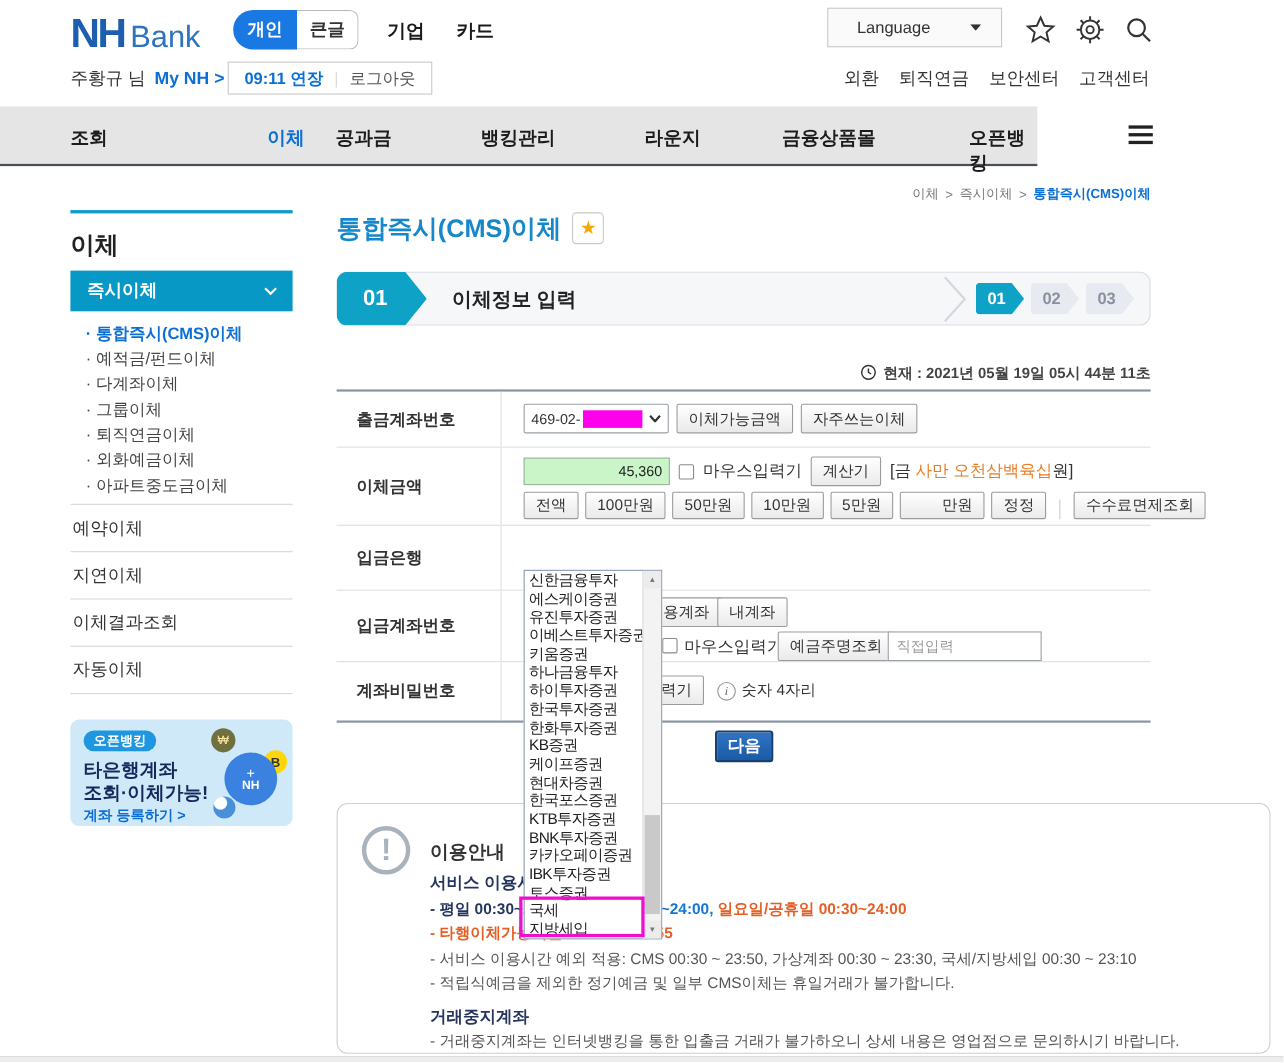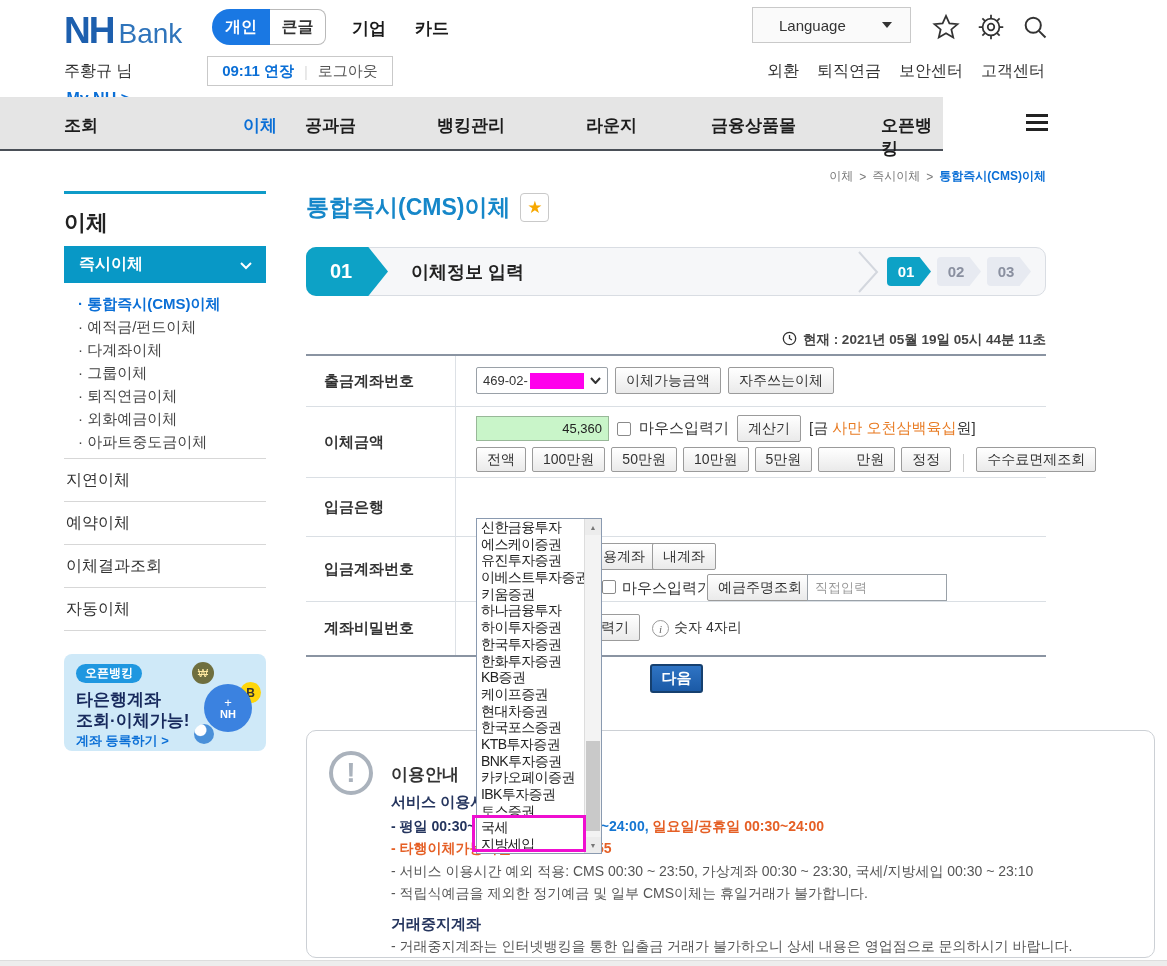--- a/index.html
+++ b/index.html
@@ -140,21 +140,21 @@
       <path d="M12 1.5v3.4M12 19.1v3.4M1.5 12h3.4M19.1 12h3.4M4.6 4.6l2.4 2.4M17 17l2.4 2.4M19.4 4.6L17 7M7 17l-2.4 2.4"></path>
     </svg>
   </span>
   <span class="abs" style="left:1021px;top:13px;">
     <svg width="28" height="28" viewBox="0 0 24 24" fill="none" stroke="#333" stroke-width="1.7">
       <circle cx="10.5" cy="10.5" r="6.5"></circle>
         <line x1="15.3" y1="15.3" x2="21" y2="21"></line>
     </svg>
   </span>
 
-  <div class="abs" style="left:64px;top:61px;font-size:16px;display:flex;gap:8px;align-items:center;flex-direction:column;">
+  <div class="abs" style="left:64px;top:61px;font-size:16px;display:flex;gap:8px;align-items:center;">
     <span>주황규 님</span>
     <span style="color:#0b6fd6;font-weight:bold;">My NH &gt;</span>
   </div>
   <div class="abs sessionbox" style="left:207px;top:56px;">
     <span style="color:#0b6fd6;font-weight:bold;">09:11 연장</span>
     <span style="color:#ddd;">|</span>
     <span style="color:#555;">로그아웃</span>
   </div>
 
   <div class="abs quick" style="right:122px;top:61px;">
@@ -193,22 +193,22 @@
   <div class="abs side-items" style="left:78px;top:292px;width:190px;">
     <div class="it active">· <span>통합즉시(CMS)이체</span></div>
     <div class="it">· <span>예적금/펀드이체</span></div>
     <div class="it">· <span>다계좌이체</span></div>
     <div class="it">· <span>그룹이체</span></div>
     <div class="it">· <span>퇴직연금이체</span></div>
     <div class="it">· <span>외화예금이체</span></div>
     <div class="it">· <span>아파트중도금이체</span></div>
   </div>
   <div class="abs" style="left:64px;top:458px;width:202px;border-top:1px solid #d7d7d7;">
+    <div class="side-sec">예약이체</div>
     <div class="side-sec">지연이체</div>
-    <div class="side-sec">예약이체</div>
     <div class="side-sec">이체결과조회</div>
     <div class="side-sec">자동이체</div>
   </div>
 
   <div class="banner">
     <span class="abs badge" style="left:12px;top:10px;">오픈뱅킹</span>
     <div class="abs" style="left:12px;top:34px;font-size:17px;font-weight:bold;color:#17295c;">타은행계좌</div>
     <div class="abs" style="left:12px;top:55px;font-size:17px;font-weight:bold;color:#17295c;">조회·이체가능!</div>
     <div class="abs" style="left:12px;top:78px;font-size:13px;font-weight:bold;color:#0b6fd6;">계좌 등록하기 &gt;</div>
     <div class="abs" style="left:128px;top:8px;width:22px;height:22px;border-radius:50%;background:#6f6f3f;display:flex;align-items:center;justify-content:center;color:#ffe9a0;font-size:11px;">₩</div>

